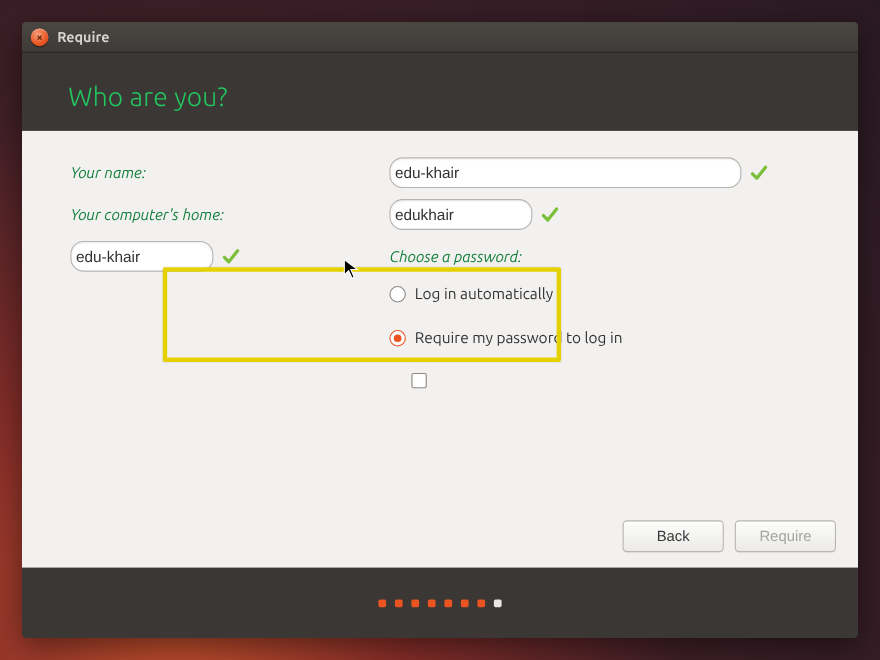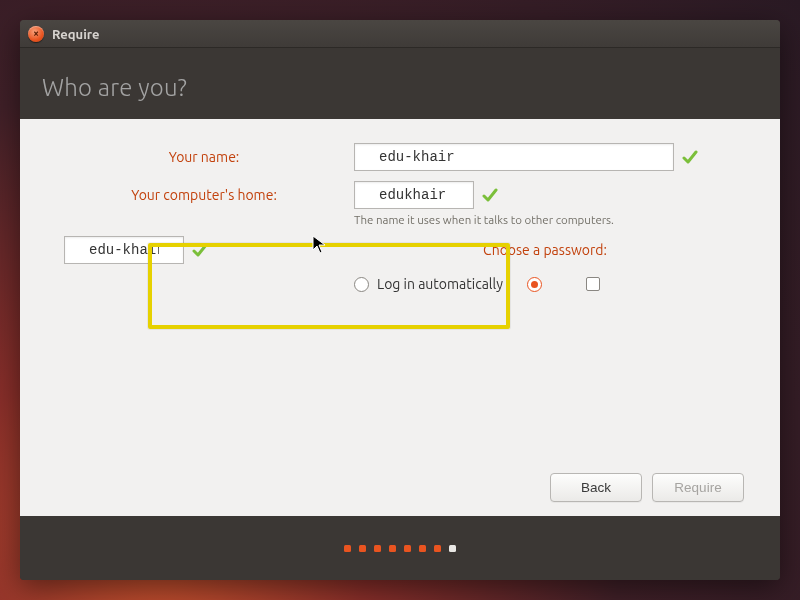--- a/index.html
+++ b/index.html
@@ -21,59 +21,58 @@
     border-bottom: 1px solid #2c2926;
   }
   .close-btn {
     width: 16px; height: 16px; border-radius: 50%;
     background: radial-gradient(circle at 40% 35%, #f7a07a, #e95420 60%, #c53f10);
     display:flex; align-items:center; justify-content:center;
     font-size: 10px; color: #5a1e05; cursor: pointer;
     box-shadow: inset 0 1px 1px rgba(255,255,255,0.4), 0 1px 1px rgba(0,0,0,.5);
   }
   .header {
-    padding: 26px 22px 18px; color: #a3a3a3;
+    padding: 26px 42px 18px; color: #22c55e;
   }
   .header h1 { font-weight: 300; font-size: 24px; letter-spacing: .2px; }
   .content {
     background: #f2f1f0; flex: 1; position: relative;
     padding: 24px 44px 16px;
   }
   .form { display: grid; grid-template-columns: 280px 1fr; column-gap: 10px; row-gap: 10px; align-items: center;}
-  .lbl { text-align: center; color: #c2410c; font-size: 14px; }
+  .lbl { text-align: left; color: #15803d; font-size: 14px; font-style: italic; }
   .row-right { display: flex; align-items: center; gap: 8px; }
   input[type=text], input[type=password] {
-    border: 1px solid #b7b5b2; border-radius: 0; padding: 5px 24px;
+    border: 1px solid #b7b5b2; border-radius: 12px; padding: 5px 4px;
     font-size: 14px; background: #fff; color: #333;
     box-shadow: inset 0 1px 2px rgba(0,0,0,.08);
     outline: none;
-    font-family: Liberation Mono, monospace;
   }
   input::placeholder { color: #9a9895; }
   .wide { width: 320px; }
-  .med  { width: 120px; }
+  .med  { width: 130px; }
   .focus { border-color: #e07a4c; box-shadow: 0 0 0 1px #e99a74; }
   .hint { font-size: 11.5px; color: #737068; margin-top: 4px; }
   .span-hint { grid-column: 2; margin-top: -6px; }
   .check { width: 16px; height: 16px; display:inline-block; }
   .check svg { display:block; }
-  .options { grid-column: 2; display:flex; flex-direction:row; gap:24px; padding-top:2px; font-size:14px; color:#333;}
+  .options { grid-column: 2; display:flex; flex-direction:column; gap:24px; padding-top:2px; font-size:14px; color:#333;}
   .opt { display:flex; align-items:center; gap:8px; }
   .radio { width:15px; height:15px; border-radius:50%; border:1px solid #8a8782; background:#fff; display:inline-flex; align-items:center; justify-content:center; cursor:pointer;}
   .radio.selected { border-color:#e95420; }
   .radio.selected .dot { width:7px; height:7px; border-radius:50%; background:#e95420; }
   .cbox { width:14px; height:14px; border:1px solid #8a8782; border-radius:2px; background:#fff; cursor:pointer;}
   .highlight-box {
     position:absolute; border: 4px solid #e6d100; border-radius: 2px;
     box-shadow: 0 0 0 1px rgba(0,0,0,0.05);
     pointer-events: none;
   }
   .cursor { position:absolute; width:16px; height:20px; pointer-events:none; }
   .actions {
-    position: absolute; right: 36px; bottom: 14px; display:flex; gap:10px;
+    position: absolute; right: 20px; bottom: 14px; display:flex; gap:10px;
   }
   .btn {
     min-width: 92px; padding: 6px 16px; font-size: 13.5px;
     border: 1px solid #b8b6b3; border-radius: 4px;
     background: linear-gradient(#fdfdfc, #ebeae8);
     color: #3a3a3a; cursor: pointer;
     box-shadow: 0 1px 0 rgba(0,0,0,.04);
   }
   .btn:disabled, .btn.disabled { color:#a6a4a1; cursor:default; }
   .footer {
@@ -110,21 +109,20 @@
 
       <div class="lbl">Your computer's home:</div>
       <div class="row-right">
         <input type="text" class="med focus" value="edukhair" style="">
         <span class="check">
           <svg viewBox="0 0 16 16">
               <path d="M2 9 L6 13 L14 3" fill="none" stroke="#7bbf3a" stroke-width="3" stroke-linecap="round" stroke-linejoin="round"></path>
             </svg>
         </span>
       </div>
-      <div class="span-hint hint">The name it uses when it talks to other computers.</div>
 
       <div class="row-right">
         <input type="text" class="med" value="edu-khair" style="">
         <span class="check">
           <svg viewBox="0 0 16 16">
               <path d="M2 9 L6 13 L14 3" fill="none" stroke="#7bbf3a" stroke-width="3" stroke-linecap="round" stroke-linejoin="round"></path>
             </svg>
         </span>
       </div>
 
@@ -136,20 +134,21 @@
         <label class="opt">
           <span class="radio">
               <span class="dot"></span>
             </span>
           <span>Log in automatically</span>
         </label>
         <label class="opt">
           <span class="radio selected">
               <span class="dot"></span>
             </span>
+          <span>Require my password to log in</span>
         </label>
         <label class="opt" style="padding-left:20px">
           <span class="cbox"></span>
         </label>
       </div>
     </div>
 
     <div class="highlight-box" style="left:128px; top:124px; width:362px; height:86px;"></div>
 
     <div class="cursor" style="left:292px; top:116px;">

